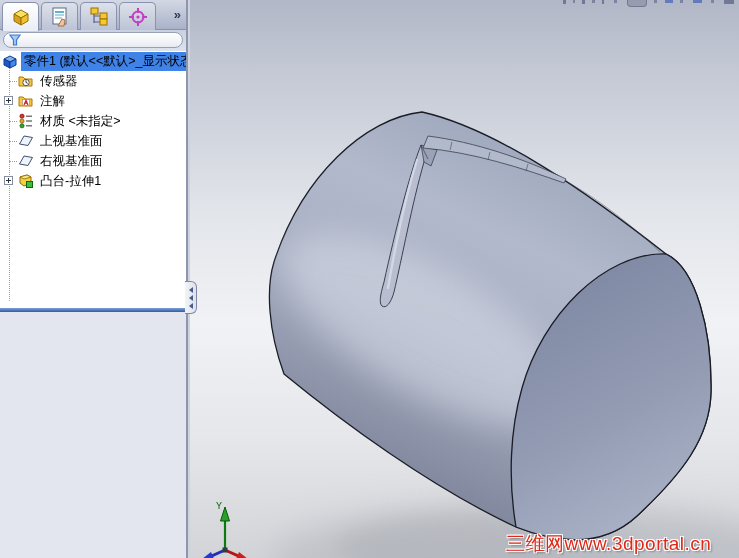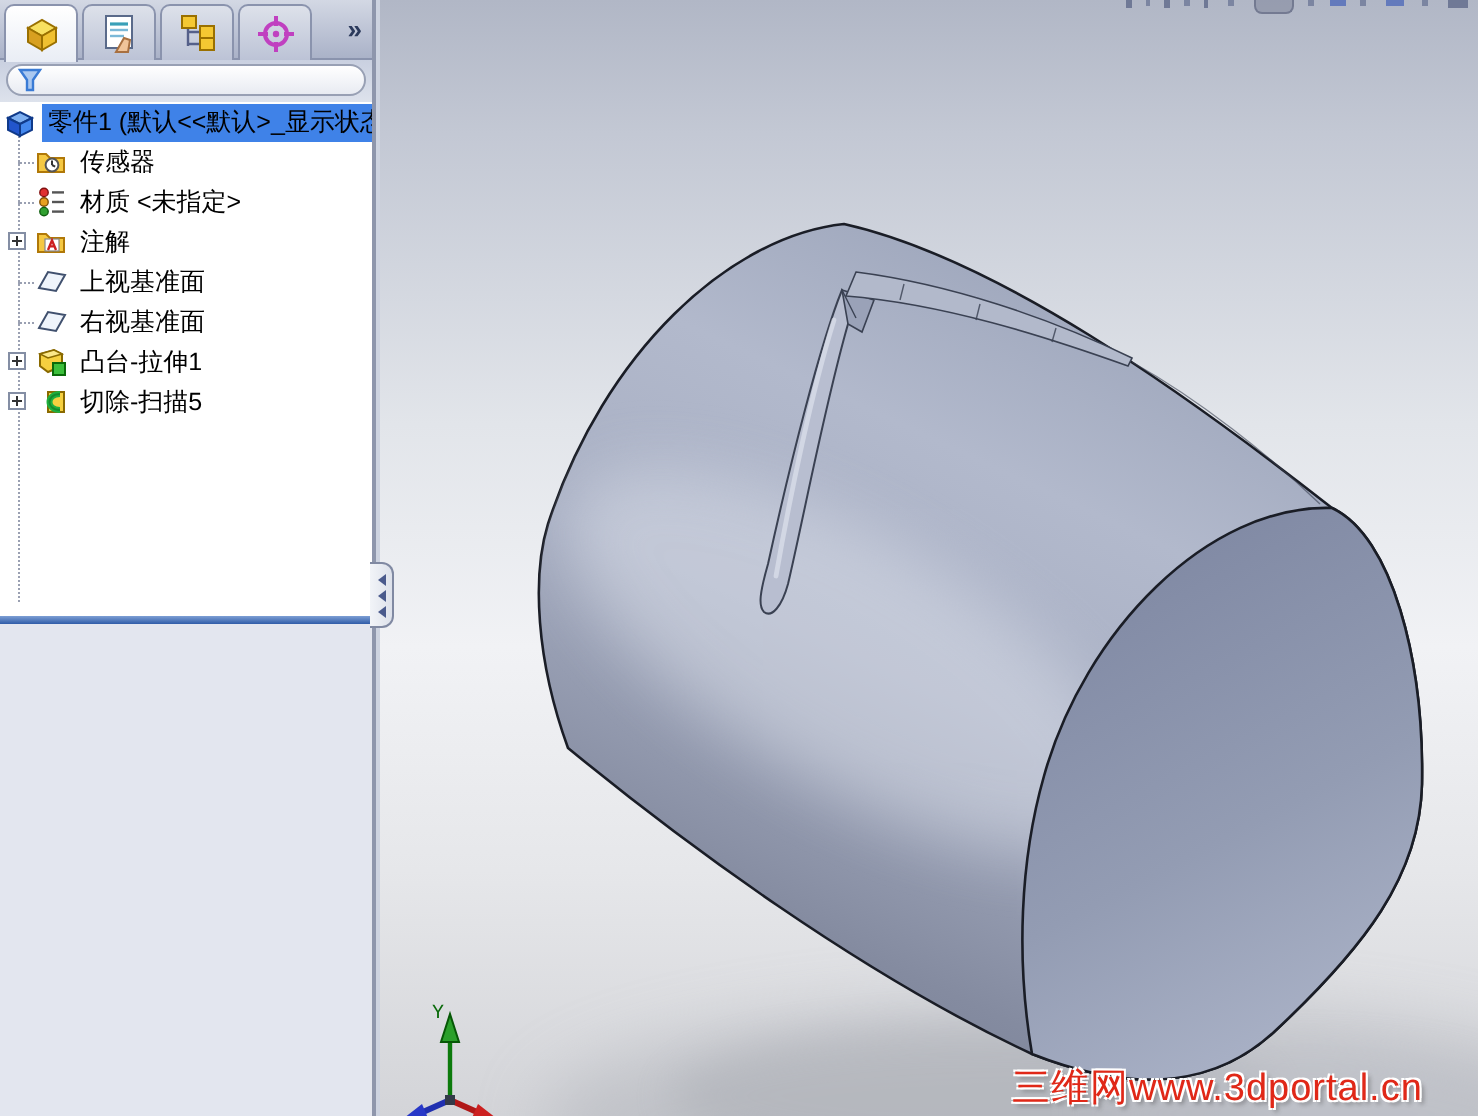--- a/index.html
+++ b/index.html
@@ -137,47 +137,47 @@
           <path d="M1,5 L1,13 L14,13 L14,6 L7,6 L5,4 L1,4 Z" fill="#f5c842" stroke="#b07808" stroke-width="1"></path>
           <circle cx="8" cy="9.5" r="3.2" fill="#fff" stroke="#555" stroke-width="1"></circle>
           <line x1="8" y1="9.5" x2="8" y2="7.3" stroke="#333" stroke-width="1"></line>
           <line x1="8" y1="9.5" x2="9.6" y2="10.3" stroke="#333" stroke-width="1"></line>
         </svg>
         <span class="rlabel">传感器</span>
       </div>
 
       <div class="row">
         <span class="gutter">
+            <span class="expand"></span>
+          </span>
+        <svg class="ticon" viewBox="0 0 16 16">
+          <path d="M1,5 L1,13 L14,13 L14,6 L7,6 L5,4 L1,4 Z" fill="#f5c842" stroke="#b07808" stroke-width="1"></path>
+          <rect x="4.5" y="6.5" width="7" height="6" fill="#fff" stroke="#888" stroke-width=".6"></rect>
+          <path d="M6,12 L8,7.2 L10,12 M6.8,10.2 L9.2,10.2" stroke="#cc2020" stroke-width="1.2" fill="none"></path>
+        </svg>
+        <span class="rlabel">注解</span>
+      </div>
+
+      <div class="row">
+        <span class="gutter">
             <span class="stub"></span>
           </span>
         <svg class="ticon" viewBox="0 0 16 16">
           <circle cx="4" cy="3.2" r="2.1" fill="#e03030" stroke="#801010" stroke-width=".7"></circle>
           <circle cx="4" cy="8" r="2.1" fill="#e8a020" stroke="#805008" stroke-width=".7"></circle>
           <circle cx="4" cy="12.8" r="2.1" fill="#30a030" stroke="#106010" stroke-width=".7"></circle>
           <line x1="8" y1="3.2" x2="14" y2="3.2" stroke="#555" stroke-width="1.2"></line>
           <line x1="8" y1="8" x2="14" y2="8" stroke="#555" stroke-width="1.2"></line>
           <line x1="8" y1="12.8" x2="14" y2="12.8" stroke="#555" stroke-width="1.2"></line>
         </svg>
         <span class="rlabel">材质 &lt;未指定&gt;</span>
       </div>
 
       <div class="row">
         <span class="gutter">
-            <span class="expand"></span>
-          </span>
-        <svg class="ticon" viewBox="0 0 16 16">
-          <path d="M1,5 L1,13 L14,13 L14,6 L7,6 L5,4 L1,4 Z" fill="#f5c842" stroke="#b07808" stroke-width="1"></path>
-          <rect x="4.5" y="6.5" width="7" height="6" fill="#fff" stroke="#888" stroke-width=".6"></rect>
-          <path d="M6,12 L8,7.2 L10,12 M6.8,10.2 L9.2,10.2" stroke="#cc2020" stroke-width="1.2" fill="none"></path>
-        </svg>
-        <span class="rlabel">注解</span>
-      </div>
-
-      <div class="row">
-        <span class="gutter">
             <span class="stub"></span>
           </span>
         <svg class="ticon" viewBox="0 0 16 16">
           <polygon points="1.5,11 6,3 14.5,4.5 10,12.5" fill="rgba(190,210,240,.25)" stroke="#40506e" stroke-width="1"></polygon>
         </svg>
         <span class="rlabel">上视基准面</span>
       </div>
 
 
       <div class="row">
@@ -198,31 +198,20 @@
         <svg class="ticon" viewBox="0 0 16 16">
           <path d="M2,4 L9,2 L13,4 L13,10 L6,13 L2,10 Z" fill="#f5d040" stroke="#8a6a00" stroke-width="1"></path>
           <path d="M2,4 L9,2 L13,4 L6,6 Z" fill="#fbe88a" stroke="#8a6a00" stroke-width=".8"></path>
           <rect x="8.5" y="8.5" width="6" height="6" fill="#3cbf3c" stroke="#0a6a0a" stroke-width="1"></rect>
         </svg>
         <span class="rlabel">凸台-拉伸1</span>
       </div>
 
 
 
-      <div class="row">
-        <span class="gutter">
-            <span class="expand"></span>
-          </span>
-        <svg class="ticon" viewBox="0 0 16 16">
-          <rect x="6" y="3" width="8" height="10" fill="#f5d040" stroke="#8a6a00" stroke-width="1"></rect>
-          <path d="M12,4 C5,4 5,12 12,12" fill="none" stroke="#1faf3f" stroke-width="3"></path>
-          <path d="M12,4 C5,4 5,12 12,12" fill="none" stroke="#0a6a1a" stroke-width="1" opacity=".5"></path>
-        </svg>
-        <span class="rlabel">切除-扫描5</span>
-      </div>
 
     </div>
 
     <div id="rollback"></div>
     <div id="panelbottom"></div>
   </div>
 
   <div id="splitter">
     <span class="splitarrow"></span>
     <span class="splitarrow"></span>

